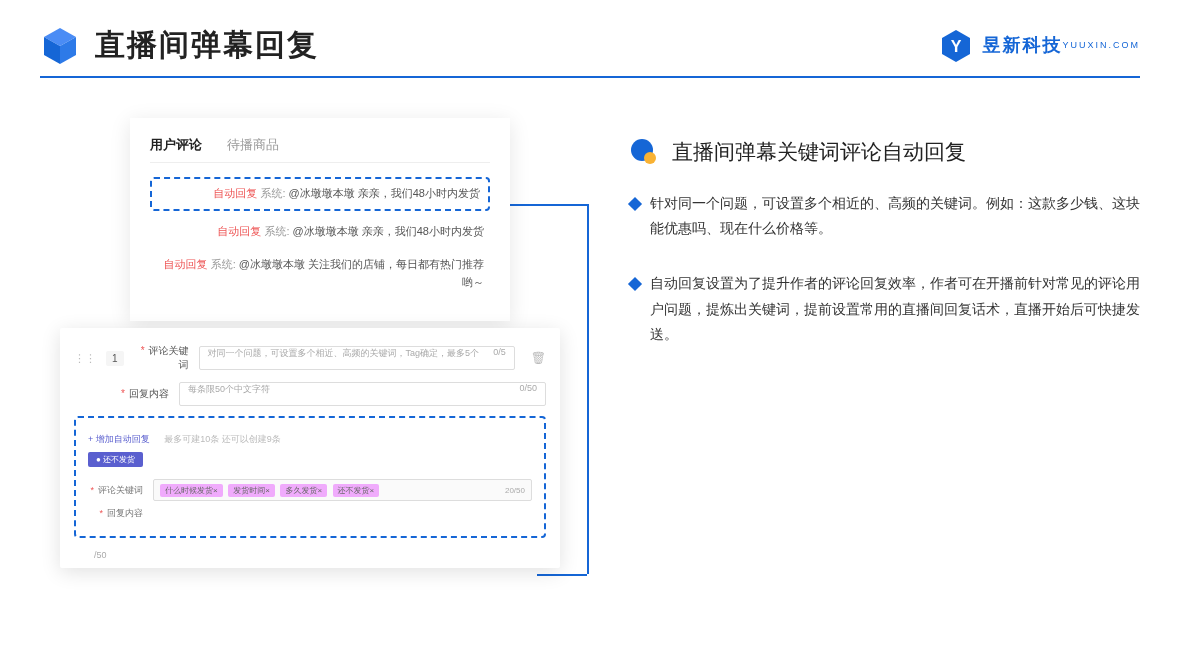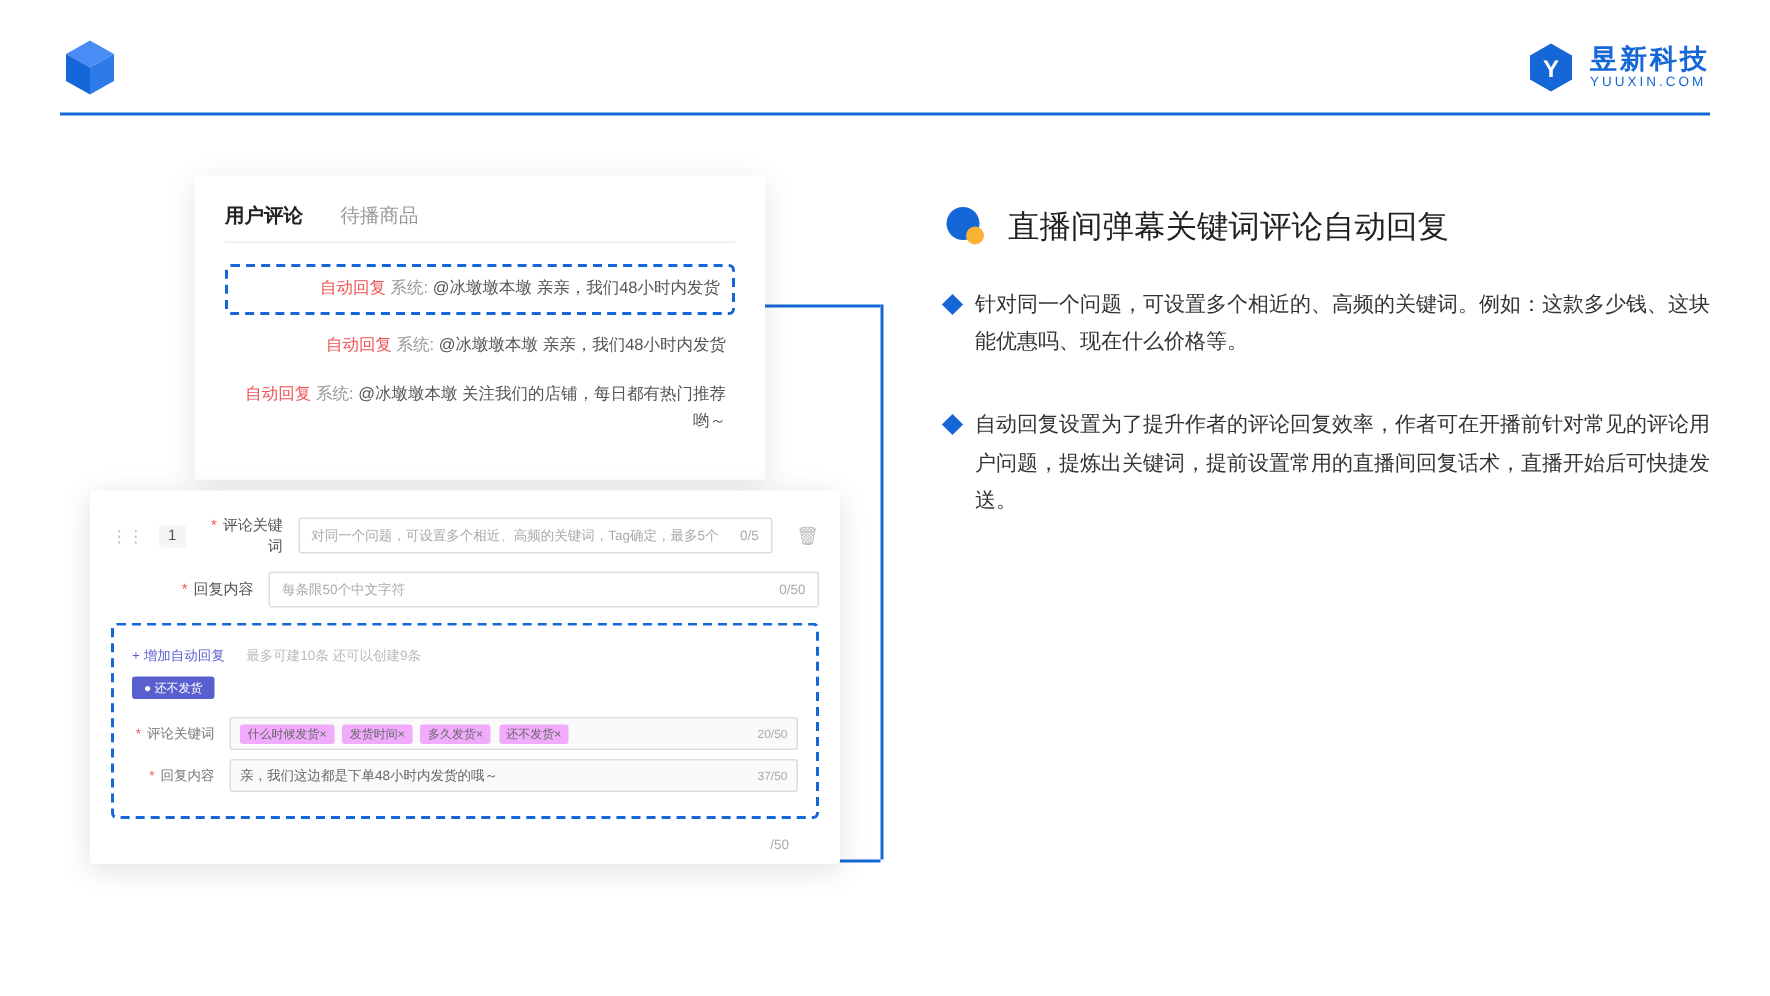--- a/index.html
+++ b/index.html
@@ -21,21 +21,21 @@
     }
     .title-block { display: flex; align-items: center; gap: 15px; }
     .cube-icon {
       width: 40px; height: 40px;
       display: flex; align-items: center; justify-content: center;
     }
     .cube-icon svg { width: 40px; height: 40px; }
     .page-title { font-size: 30px; font-weight: 600; color: #222; letter-spacing: 2px; }
     .logo-block { display: flex; align-items: center; gap: 8px; }
     .logo-icon { width: 36px; height: 36px; }
-    .logo-text { display: flex; flex-direction: column; line-height: 1.1; }
+    .logo-text { display: flex; flex-direction: row; line-height: 1.1; align-items: center; }
     .logo-cn { font-size: 18px; font-weight: 700; color: #1566d6; letter-spacing: 2px; }
     .logo-en { font-size: 9px; color: #1566d6; letter-spacing: 2px; }
 
     .divider { height: 2px; background: #1566d6; margin: 0 40px; }
 
     
     .main { display: flex; padding: 40px 40px 20px 60px; gap: 30px; }
     .left-col { width: 500px; position: relative; }
     .right-col { flex: 1; padding-top: 20px; padding-left: 40px; }
 
@@ -83,21 +83,21 @@
     .close-x { color: #999; font-size: 16px; cursor: pointer; }
     .settings-body { padding: 16px 14px 4px 14px; }
 
     .form-row { display: flex; align-items: center; gap: 10px; margin-bottom: 10px; font-size: 10px; }
     .idx-badge { background: #f5f5f5; padding: 2px 6px; border-radius: 2px; font-size: 10px; color:#555; }
     .req-dot { color: #e55; margin-right: 4px; }
     .form-label { width: 55px; text-align: right; color: #555; font-size: 10px; }
     .form-input {
       flex: 1; height: 24px; border: 1px solid #ddd; border-radius: 2px;
       padding: 0 8px; font-size: 9px; color: #333;
-      display: flex; align-items: center; justify-content: space-between;
+      display: flex; justify-content: space-between;
     }
     .form-input .placeholder { color: #aaa; }
     .form-input .counter { color: #aaa; font-size: 9px; }
     .trash-icon { color: #bbb; font-size: 12px; margin-left: 6px; }
 
     .example-block {
       margin: 8px 0;
       border: 2px dashed #1566d6;
       border-radius: 4px;
       padding: 10px 12px;
@@ -113,21 +113,21 @@
     .ex-input {
       flex: 1; border: 1px solid #ddd; border-radius: 2px; height: 22px;
       display: flex; align-items: center; padding: 0 6px; background:#fafafa;
       justify-content: space-between;
     }
     .tag-chip {
       display: inline-block; background: #f0abfc; color:#666; font-size:8px;
       padding: 1px 5px; border-radius: 2px; margin-right: 3px;
     }
     .ex-counter { color: #aaa; font-size: 8px; }
-    .trailing-counter { color: #aaa; font-size: 9px; text-align: right; padding: 4px 20px;}
+    .trailing-counter { color: #aaa; font-size: 9px; text-align: left; padding: 4px 20px;}
 
     
     .section-title { display: flex; align-items: center; gap: 14px; margin-bottom: 25px; }
     .bubble-icon { width: 28px; height: 28px; }
     .section-title-text { font-size: 21px; font-weight: 500; color: #222; }
 
     .bullet-list { list-style: none; }
     .bullet-item {
       display: flex; gap: 10px; font-size: 14px; color: #333; line-height: 1.8;
       margin-bottom: 30px;
@@ -149,20 +149,21 @@
 
 <div class="header">
   <div class="title-block">
     <div class="cube-icon">
       <svg viewBox="0 0 40 40">
           <polygon points="20,2 36,11 20,20 4,11" fill="#4a8cf5"></polygon>
           <polygon points="4,11 20,20 20,38 4,29" fill="#1566d6"></polygon>
           <polygon points="36,11 20,20 20,38 36,29" fill="#2d7ae8"></polygon>
         </svg>
     </div>
+    <h1 class="page-title">直播间弹幕回复</h1>
   </div>
   <div class="logo-block">
     <svg class="logo-icon" viewBox="0 0 36 36">
         <path d="M18 2 L32 10 L32 26 L18 34 L4 26 L4 10 Z" fill="#1566d6"></path>
         <text x="18" y="24" text-anchor="middle" fill="#fff" font-size="16" font-weight="bold">Y</text>
       </svg>
     <div class="logo-text">
       <span class="logo-cn">昱新科技</span>
       <span class="logo-en">YUUXIN.COM</span>
     </div>
@@ -233,24 +234,20 @@
                 <span class="tag-chip">什么时候发货×</span>
                 <span class="tag-chip">发货时间×</span>
                 <span class="tag-chip">多久发货×</span>
                 <span class="tag-chip">还不发货×</span>
               </span>
               <span class="ex-counter">20/50</span>
             </div>
           </div>
           <div class="example-row">
             <span class="ex-label"><span class="req-dot">*</span><span>回复内容</span></span>
-            <div class="ex-input">
-              <span style="color:#666;">亲，我们这边都是下单48小时内发货的哦～</span>
-              <span class="ex-counter">37/50</span>
-            </div>
           </div>
         </div>
         <div class="trailing-counter">/50</div>
       </div>
     </div>
   </div>
 
   <div class="right-col">
     <div class="section-title">
       <svg class="bubble-icon" viewBox="0 0 28 28">

